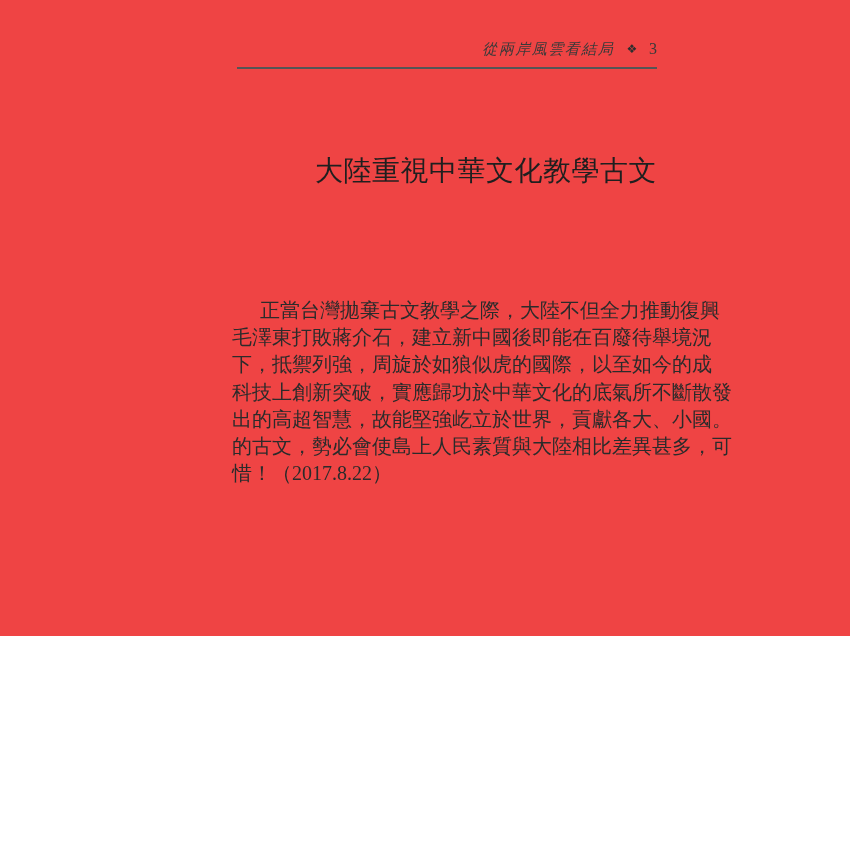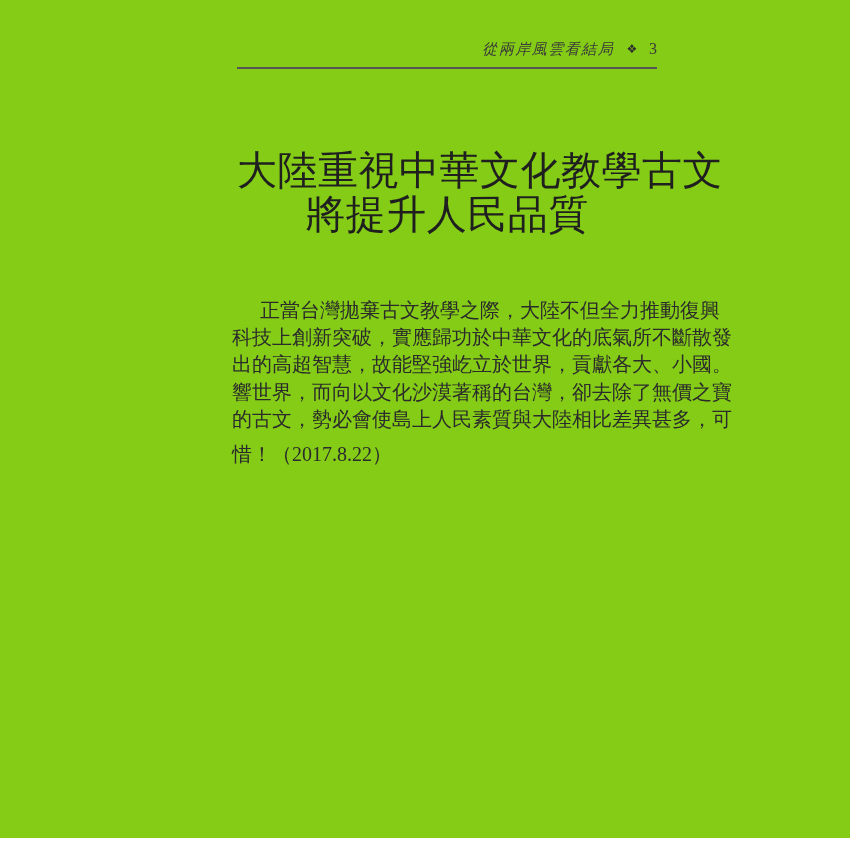--- a/index.html
+++ b/index.html
@@ -3,22 +3,22 @@
 <meta charset="utf-8">
 <style>
   html, body {
     margin: 0;
     padding: 0;
     background: #ffffff;
   }
   .page {
     position: relative;
     width: 850px;
-    height: 838px;
-    background: #84cc16;
+    height: 636px;
+    background: #ef4444;
     overflow: hidden;
     font-family: "Liberation Serif", "DejaVu Serif", serif;
     color: #2e2e2e;
   }
   
   .running-head {
     position: absolute;
     top: 38px;
     left: 237px;
     width: 420px;
@@ -52,22 +52,22 @@
     width: 420px;
     height: 2px;
     background: #555555;
   }
   
   .title-block {
     position: absolute;
     top: 149px;
     left: 237px;
     width: 420px;
-    text-align: center;
-    font-size: 40px;
+    text-align: right;
+    font-size: 28px;
     line-height: 44px;
     color: #1f1f1f;
     letter-spacing: 0.5px;
     white-space: nowrap;
   }
   
   .body-text {
     position: absolute;
     top: 297px;
     left: 232px;
@@ -82,43 +82,42 @@
     white-space: nowrap;
     height: 27.2px;
     overflow: visible;
   }
   .bline.first {
     padding-left: 28px;
   }
   .bline.last {
     text-align: last: left;
     text-align-last: left;
-    margin-top: 8px;
   }
 </style>
 </head>
 <body>
 
 <div class="page">
 
   <div class="running-head">
     <span class="running-title">從兩岸風雲看結局</span>
     <span class="ornament">❖</span>
     <span class="page-number">3</span>
   </div>
 
   <div class="head-rule"></div>
 
   <div class="title-block">
     <div>大陸重視中華文化教學古文</div>
-    <div>將提升人民品質</div>
   </div>
 
   <div class="body-text">
       <div class="bline first">正當台灣拋棄古文教學之際，大陸不但全力推動復興</div>
+      <div class="bline">毛澤東打敗蔣介石，建立新中國後即能在百廢待舉境況</div>
+      <div class="bline">下，抵禦列強，周旋於如狼似虎的國際，以至如今的成</div>
       <div class="bline">科技上創新突破，實應歸功於中華文化的底氣所不斷散發</div>
       <div class="bline">出的高超智慧，故能堅強屹立於世界，貢獻各大、小國。</div>
-      <div class="bline">響世界，而向以文化沙漠著稱的台灣，卻去除了無價之寶</div>
       <div class="bline">的古文，勢必會使島上人民素質與大陸相比差異甚多，可</div>
       <div class="bline last">惜！（2017.8.22）</div>
     </div>
 
 </div>
 
 </body></html>

